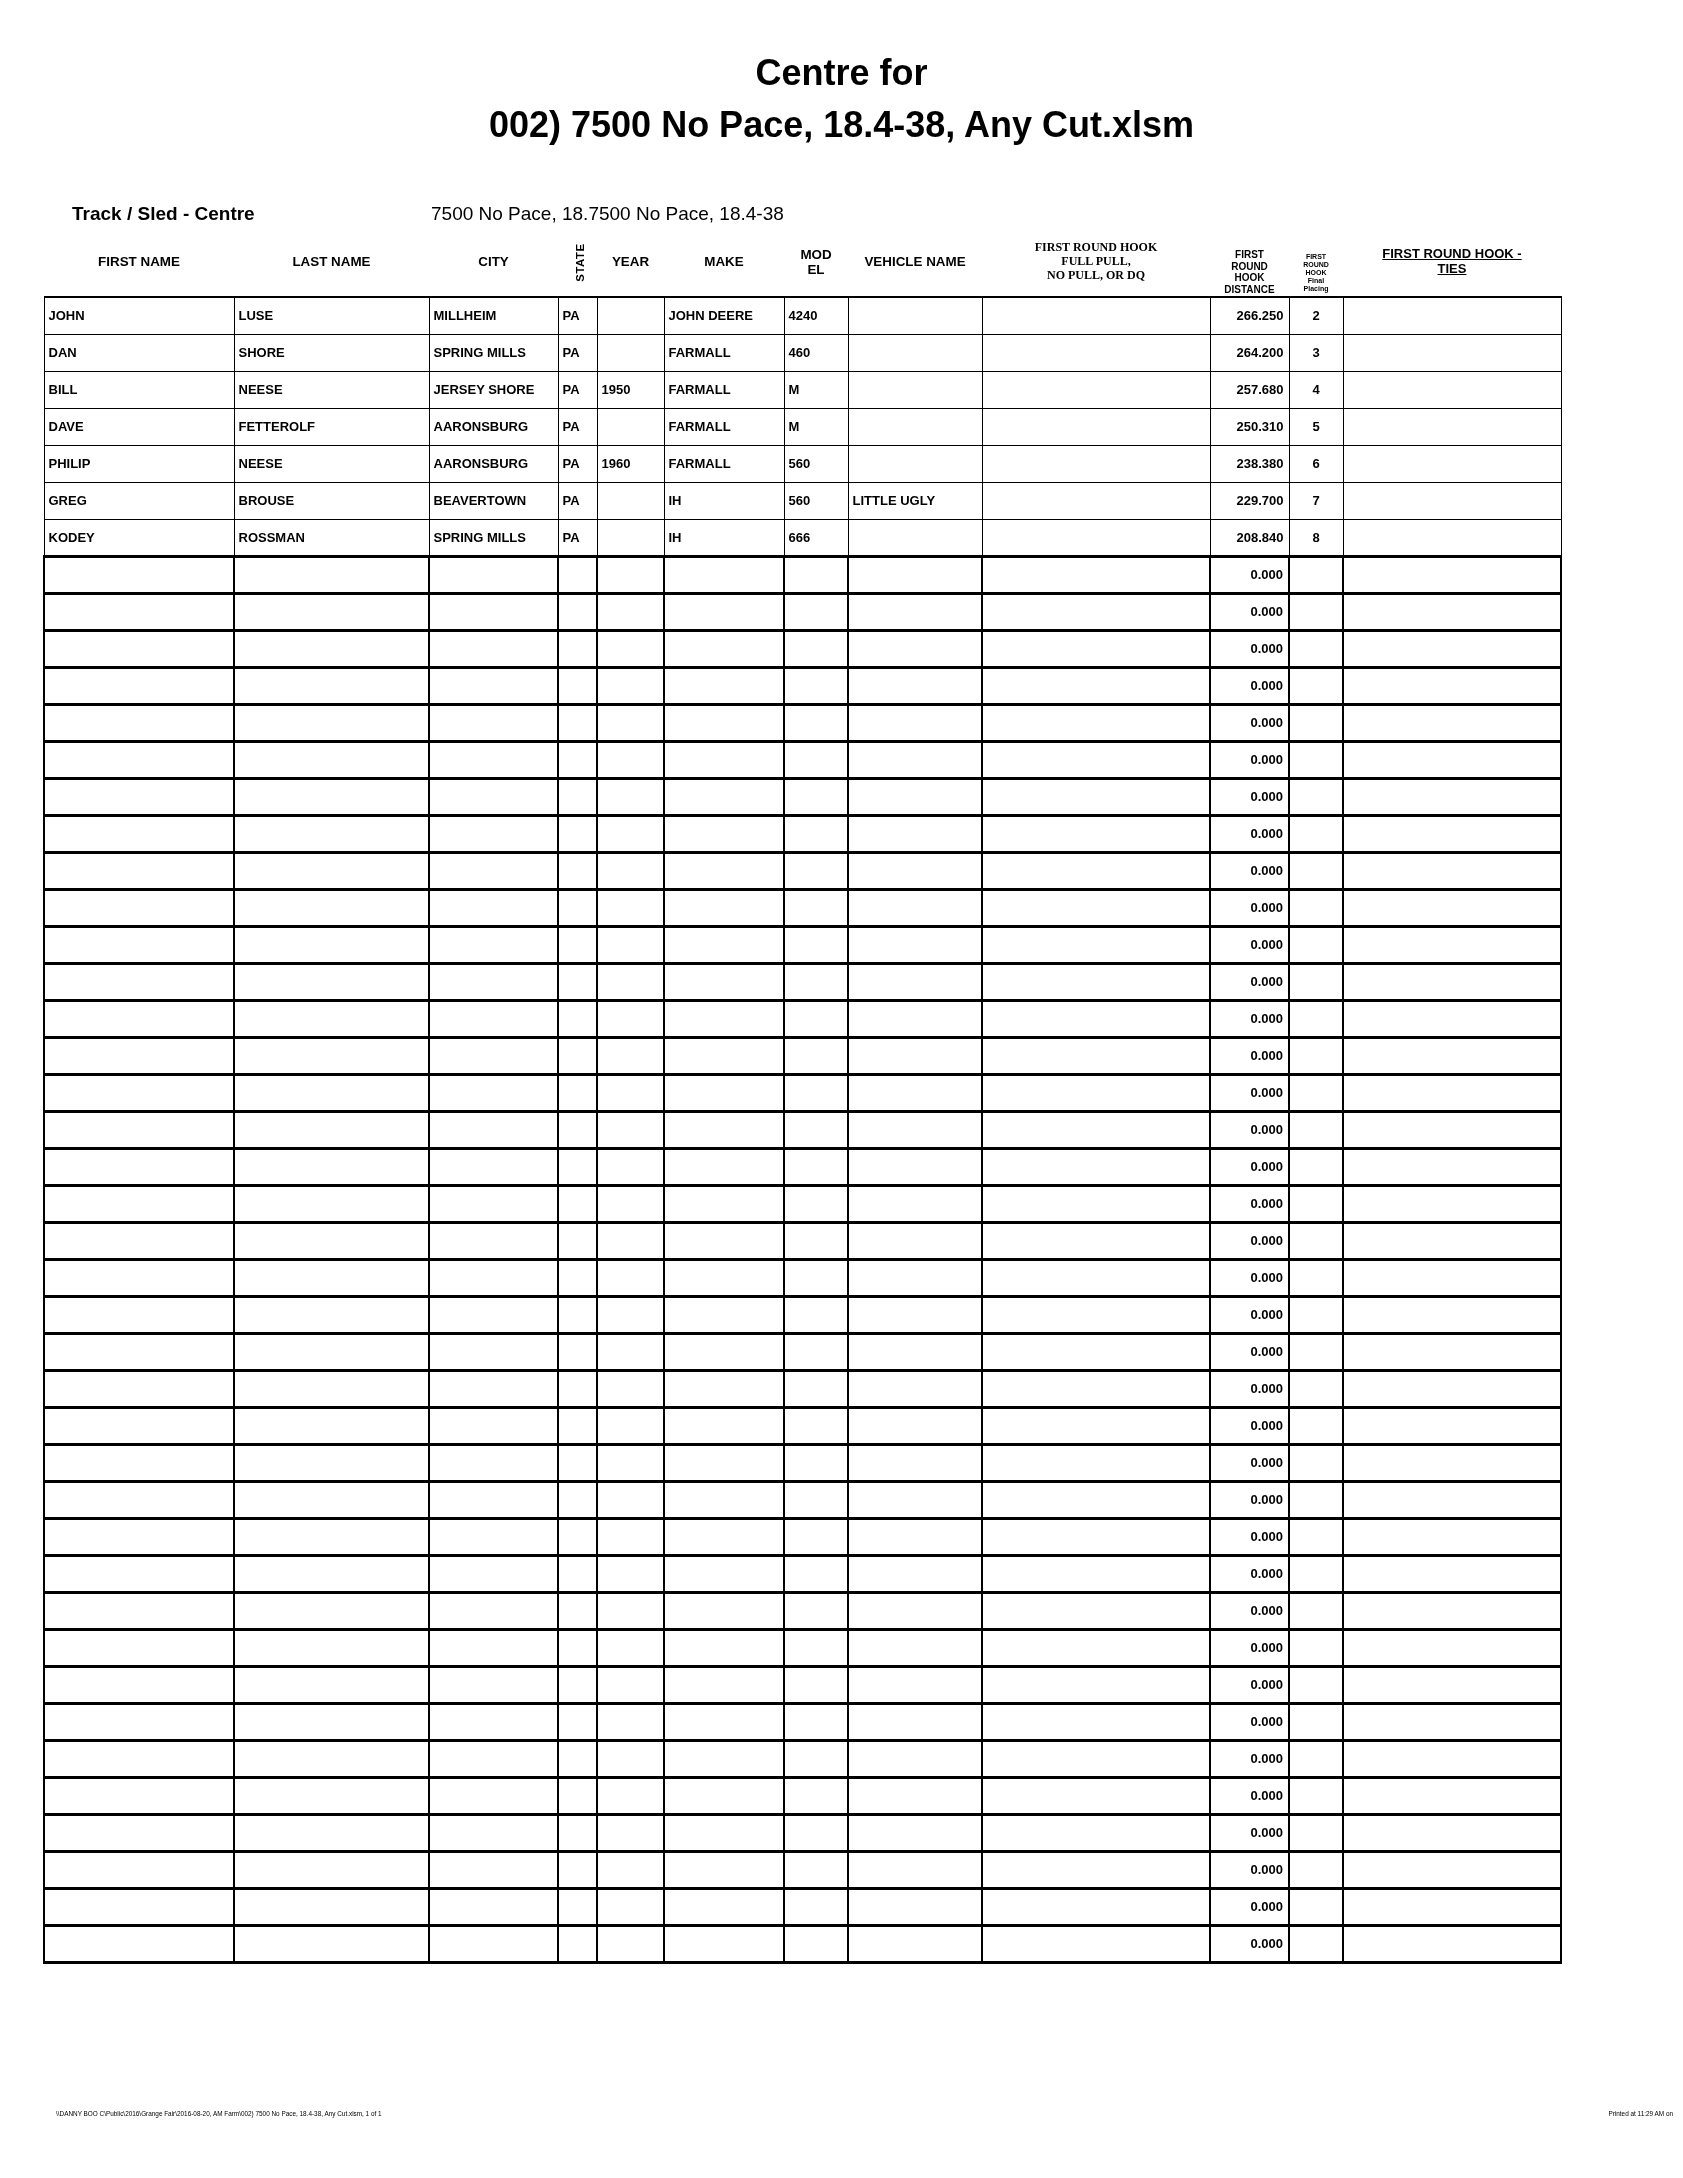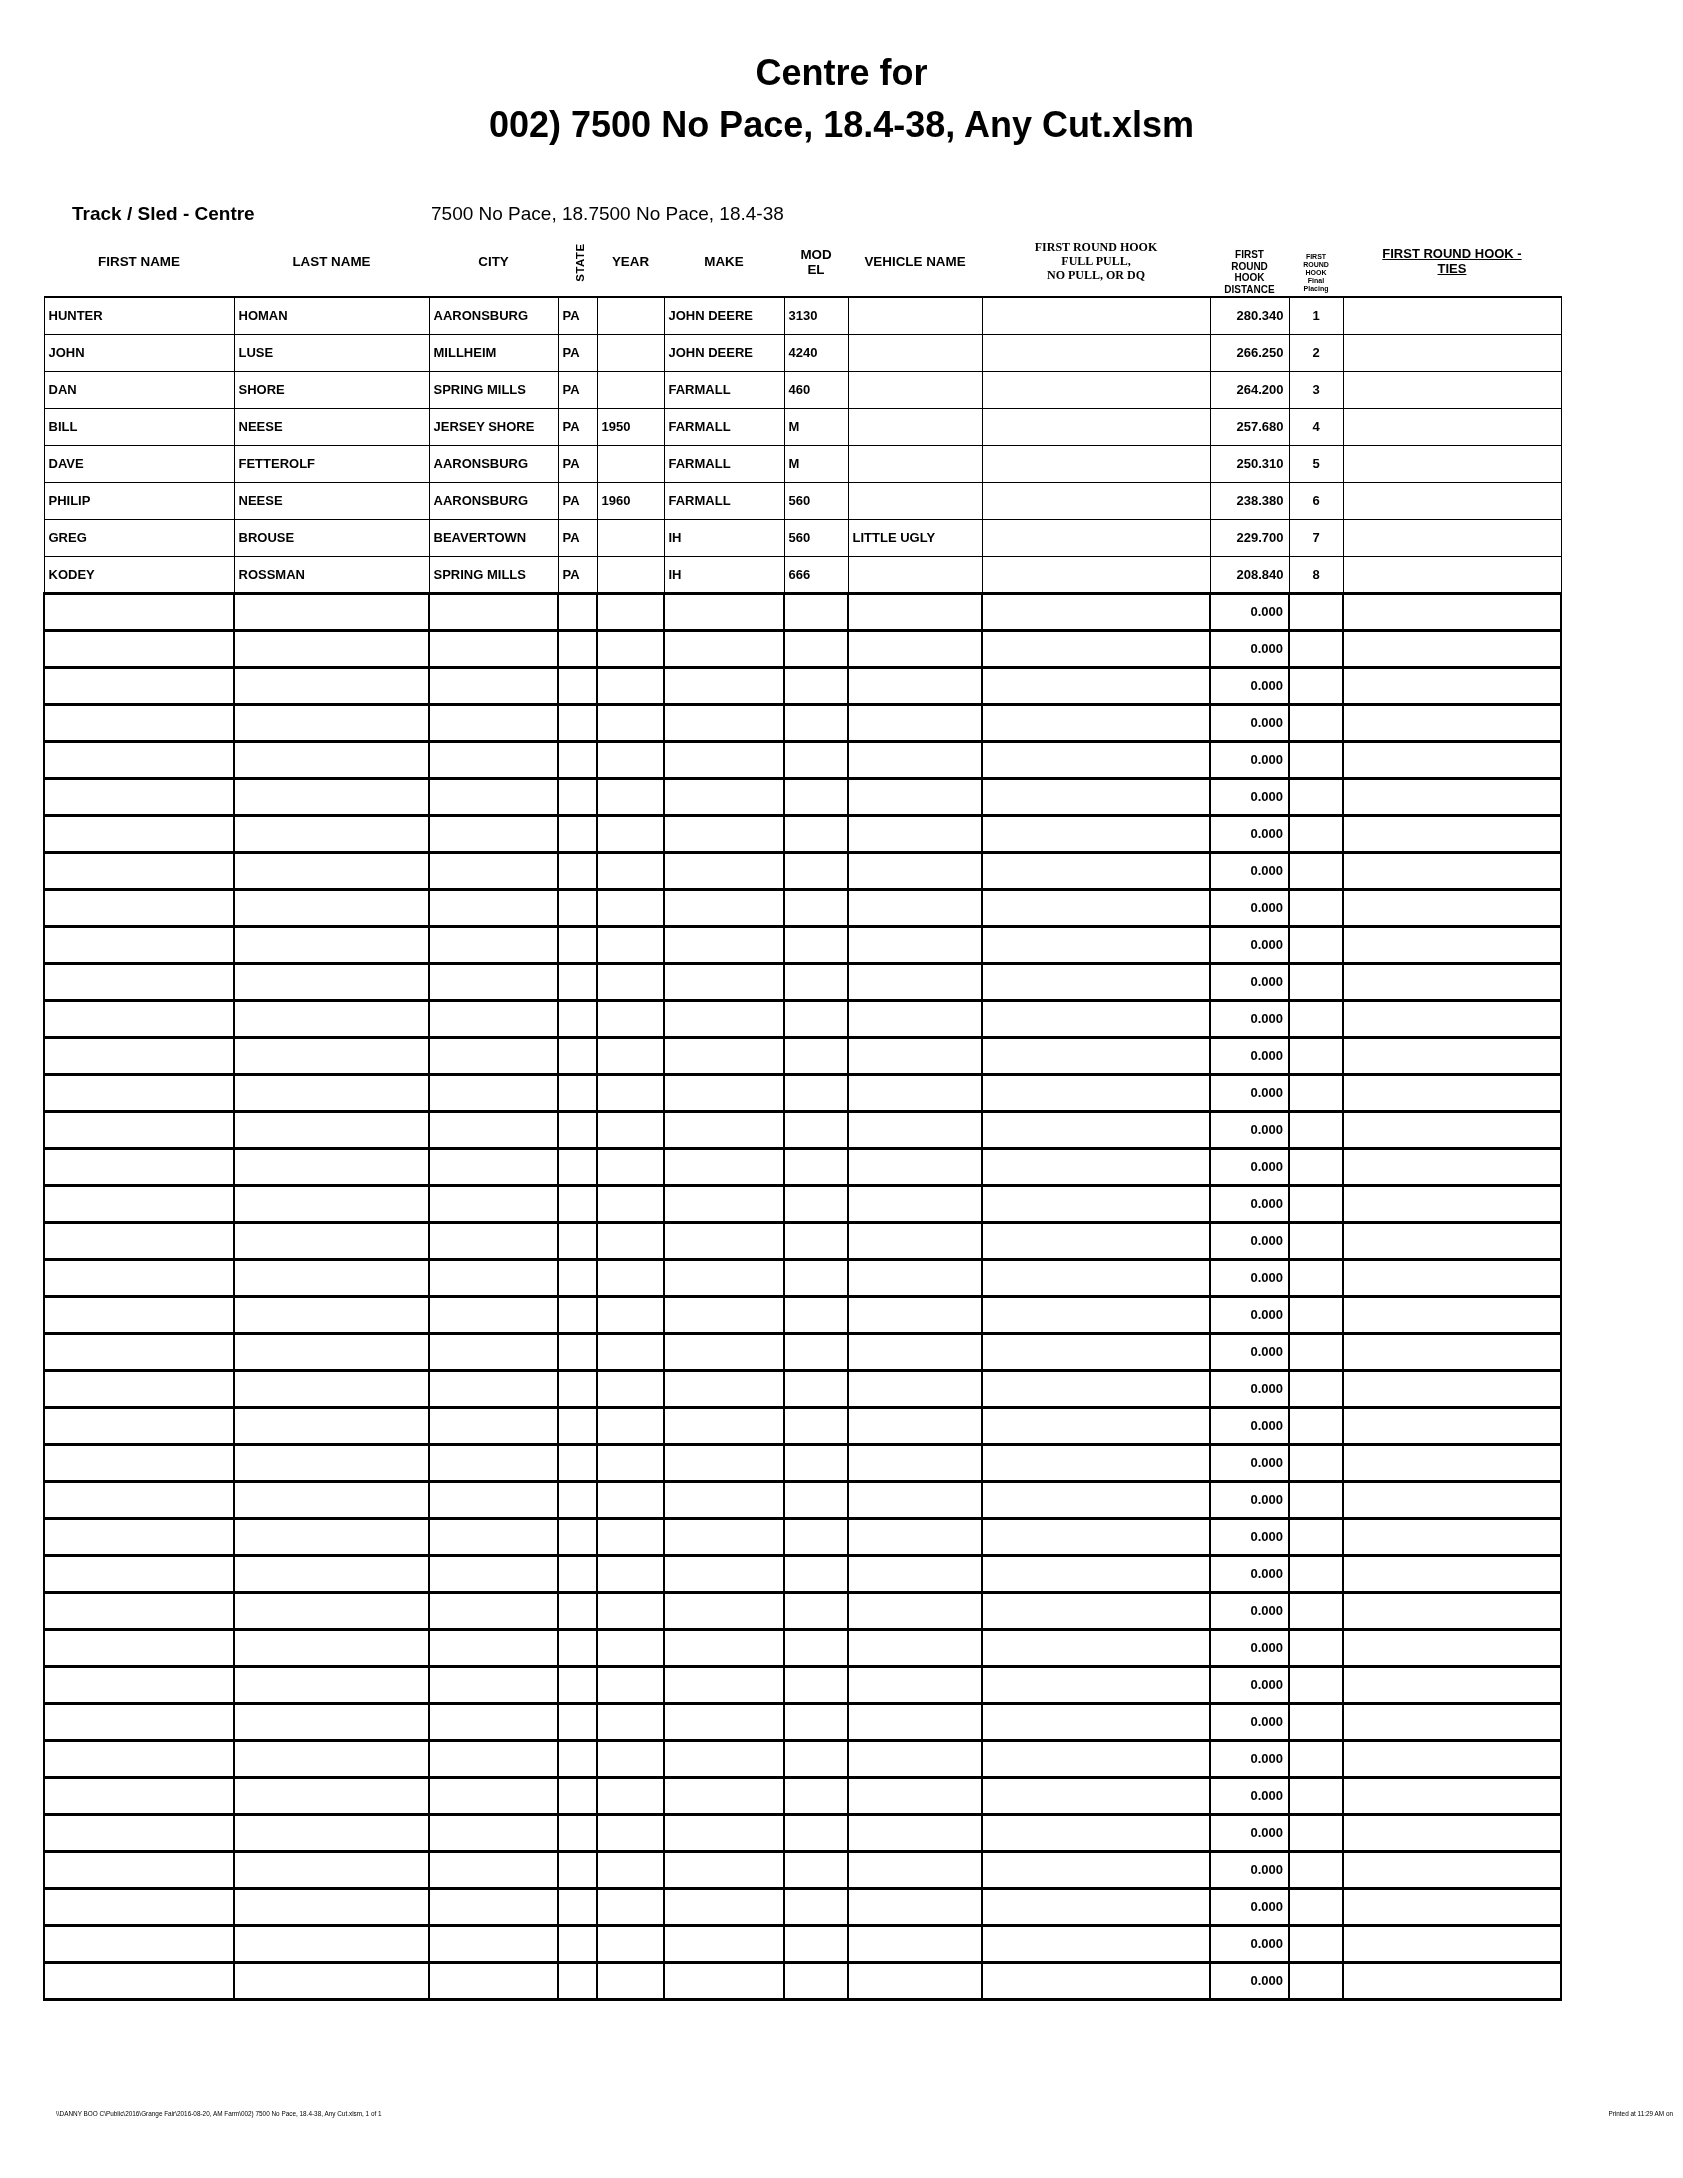--- a/index.html
+++ b/index.html
@@ -82,34 +82,20 @@
           <th class="h-model">MOD<br>EL</th>
           <th class="h-vehicle_name">VEHICLE NAME</th>
           <th class="h-full_pull">FIRST ROUND HOOK<br>FULL PULL,<br>NO PULL, OR DQ</th>
           <th class="h-distance">FIRST<br>ROUND<br>HOOK<br>DISTANCE</th>
           <th class="h-placing">FIRST<br>ROUND<br>HOOK<br>Final<br>Placing</th>
           <th class="h-ties">FIRST ROUND HOOK -<br>TIES</th>
         </tr>
     </thead>
     <tbody id="table-body">
         <tr class="data">
-          <td class="c-first_name">HUNTER</td>
-          <td class="c-last_name">HOMAN</td>
-          <td class="c-city">AARONSBURG</td>
-          <td class="c-state">PA</td>
-          <td class="c-year"></td>
-          <td class="c-make">JOHN DEERE</td>
-          <td class="c-model">3130</td>
-          <td class="c-vehicle_name"></td>
-          <td class="c-full_pull"></td>
-          <td class="c-distance">280.340</td>
-          <td class="c-placing">1</td>
-          <td class="c-ties"></td>
-        </tr>
-        <tr class="data">
           <td class="c-first_name">JOHN</td>
           <td class="c-last_name">LUSE</td>
           <td class="c-city">MILLHEIM</td>
           <td class="c-state">PA</td>
           <td class="c-year"></td>
           <td class="c-make">JOHN DEERE</td>
           <td class="c-model">4240</td>
           <td class="c-vehicle_name"></td>
           <td class="c-full_pull"></td>
           <td class="c-distance">266.250</td>

